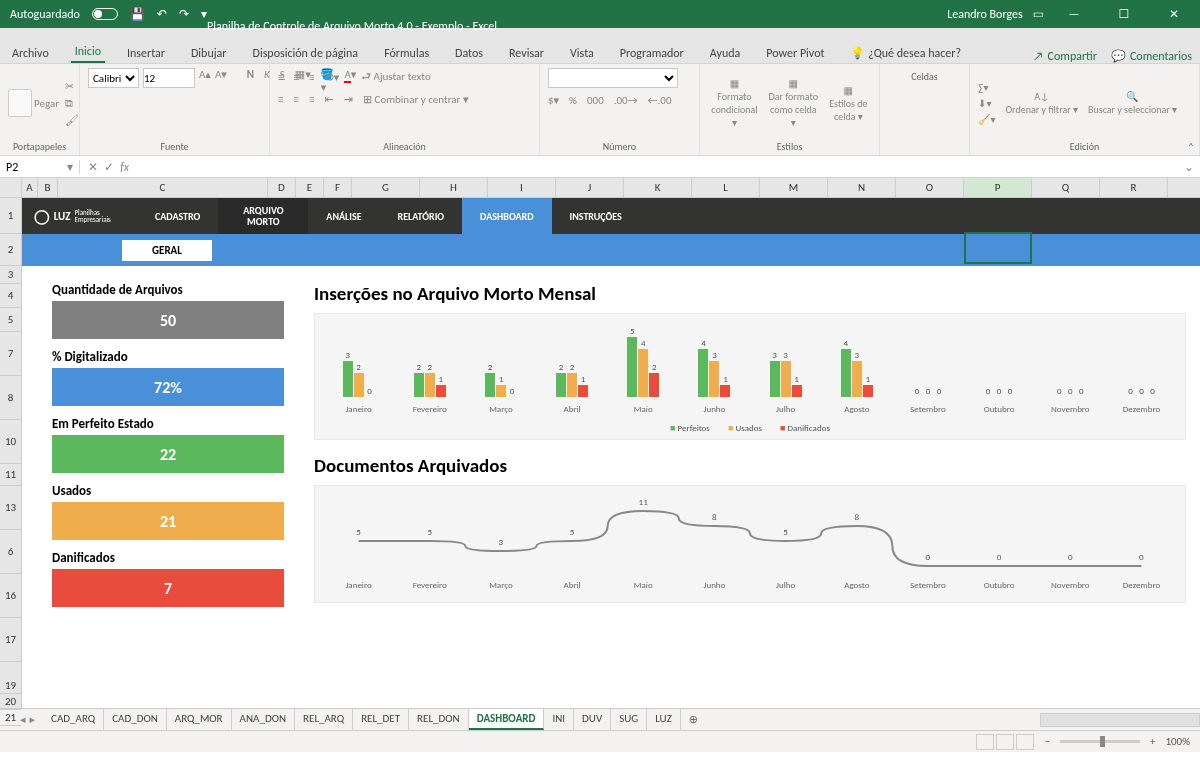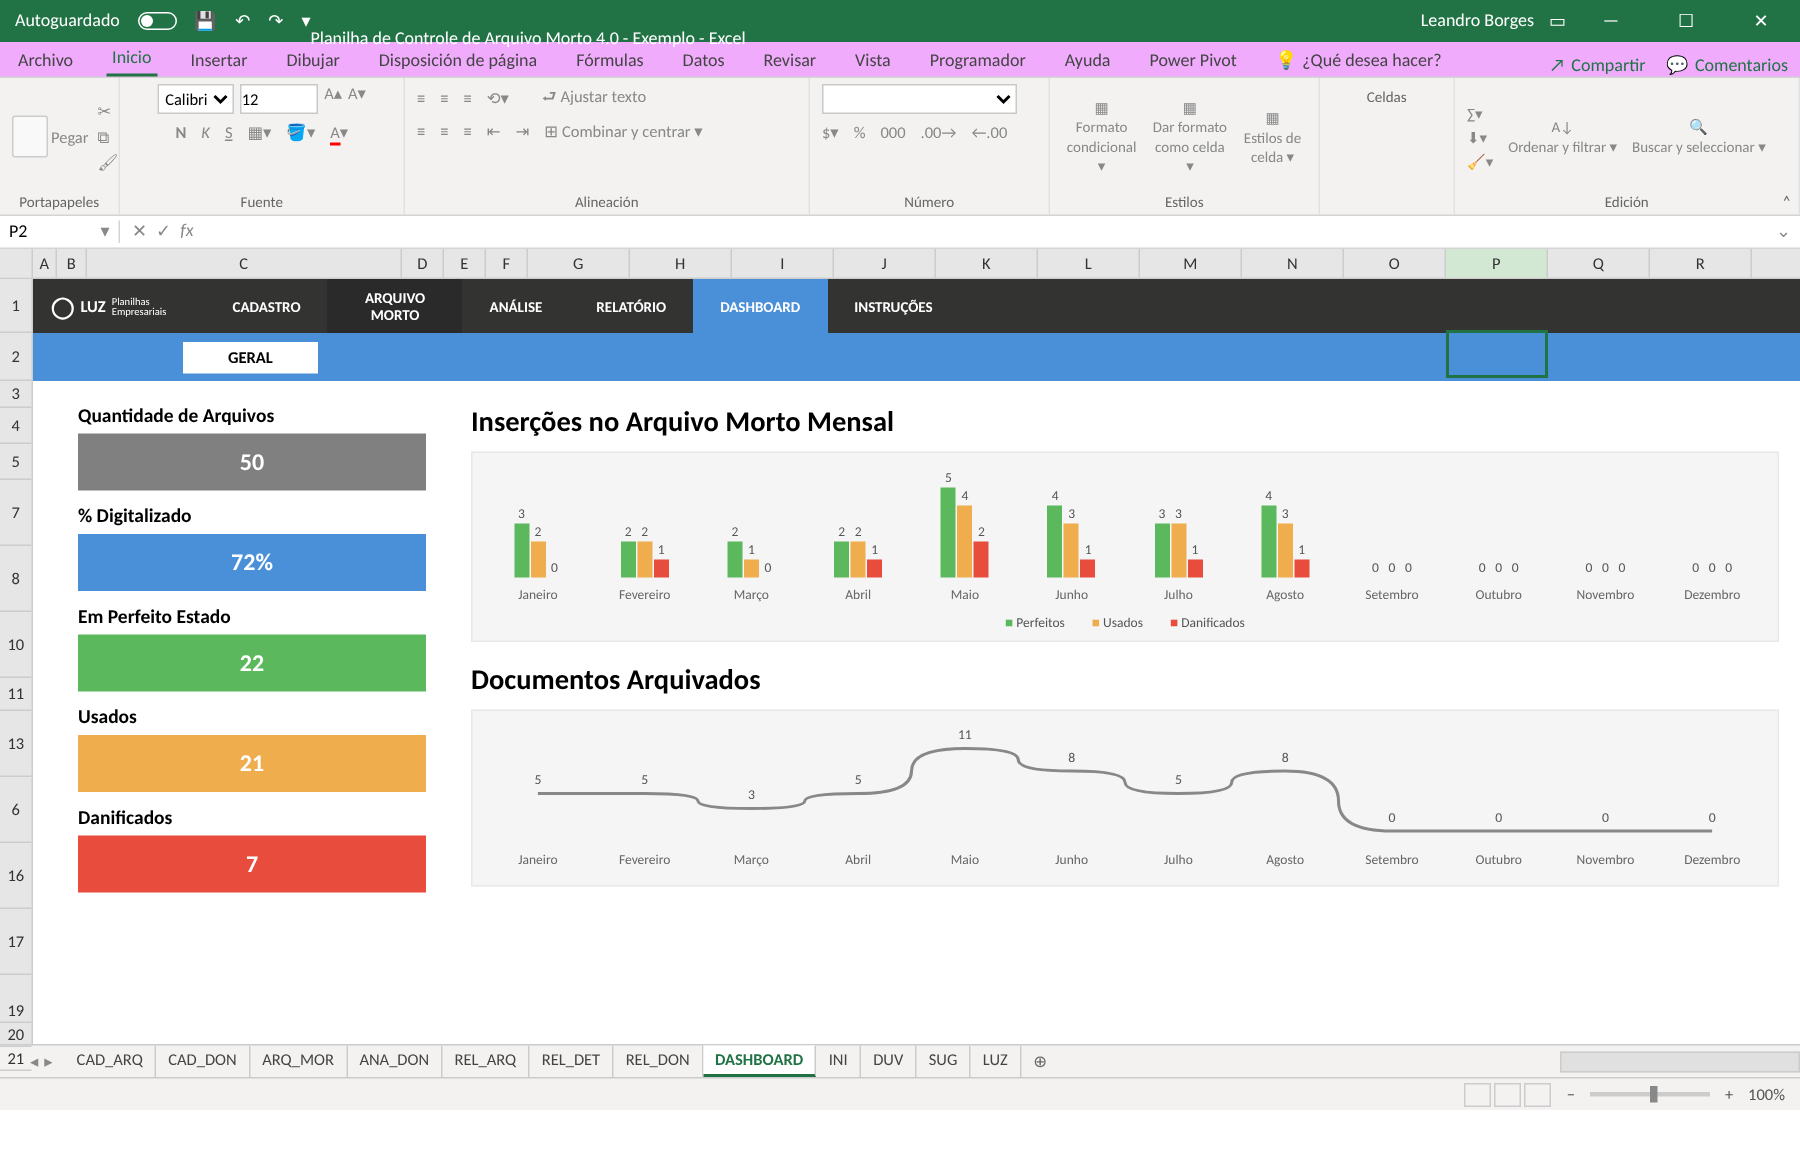--- a/index.html
+++ b/index.html
@@ -9,21 +9,21 @@
 .title-bar { background: #0b6b3a; background: linear-gradient(#217346, #217346); height: 28px; display: flex; align-items: center; color: #fff; font-size: 12px; }
 .title-bar .left { display: flex; align-items: center; gap: 12px; padding-left: 10px; }
 .title-bar .center { flex: 1; text-align: left; margin-top: 24px; }
 .title-bar .right { display: flex; align-items: center; gap: 10px; padding-right: 6px; }
 .winbtn { width: 40px; height: 28px; display: flex; align-items: center; justify-content: center; }
 .winbtn.close { background: transparent; }
 .autosave-toggle { width: 26px; height: 12px; border: 1px solid #fff; border-radius: 6px; position: relative; }
 .autosave-toggle::after { content: ''; width: 8px; height: 8px; background: #fff; border-radius: 50%; position: absolute; left: 1px; top: 1px; }
 
 
-.menu-bar { height: 24px; background: #f0abfc; display: flex; align-items: flex-end; padding: 0 8px; font-size: 12px; gap: 18px; border-bottom: 1px solid #d4d4d4; }
+.menu-bar { height: 36px; background: #e5e5e5; display: flex; align-items: flex-end; padding: 0 8px; font-size: 12px; gap: 18px; border-bottom: 1px solid #d4d4d4; }
 .menu-bar .tab { padding: 4px 4px 3px; color: #444; cursor: pointer; }
 .menu-bar .tab.active { color: #217346; border-bottom: 2px solid #217346; font-weight: 400; }
 .menu-bar .right-links { margin-left: auto; display: flex; gap: 14px; color: #217346; }
 .menu-bar .right-links span { display: flex; align-items: center; gap: 4px; }
 
 
 .ribbon { height: 92px; background: #f3f2f1; display: flex; border-bottom: 1px solid #d4d4d4; font-size: 11px; color: #555; position: relative; }
 .ribbon .group { border-right: 1px solid #e1e1e1; padding: 4px 8px 2px; display: flex; flex-direction: column; justify-content: space-between; }
 .ribbon .group-label { text-align: center; color: #666; font-size: 10px; padding-top: 2px; }
 .ribbon .group-body { flex: 1; display: flex; align-items: center; gap: 6px; }
@@ -165,21 +165,21 @@
       <div style="display:flex;flex-direction:column;gap:4px;color:#888">
         <span>✂</span>
         <span>⧉</span>
         <span>🖌</span>
       </div>
     </div>
     <div class="group-label">Portapapeles</div>
   </div>
 
   <div class="group" style="width:190px">
-    <div class="group-body" style="flex-direction:column;align-items:center;gap:6px">
+    <div class="group-body" style="align-items:flex-start;gap:20px">
       <div style="display:flex;gap:4px">
         <select style="flex:1"><option>Calibri</option></select>
         <input class="font-size" style="width: 52px;" value="12">
         <span class="btn">A▴</span>
         <span class="btn">A▾</span>
       </div>
       <div style="display:flex;gap:10px;color:#888">
         <span><b>N</b></span>
         <span><i>K</i></span>
         <span><u>S</u></span>

